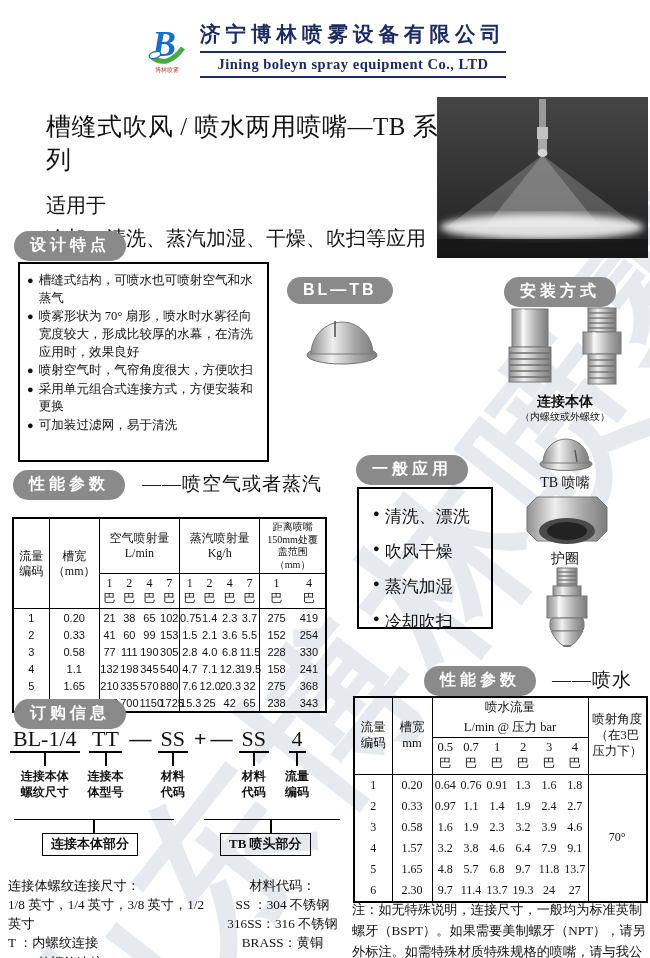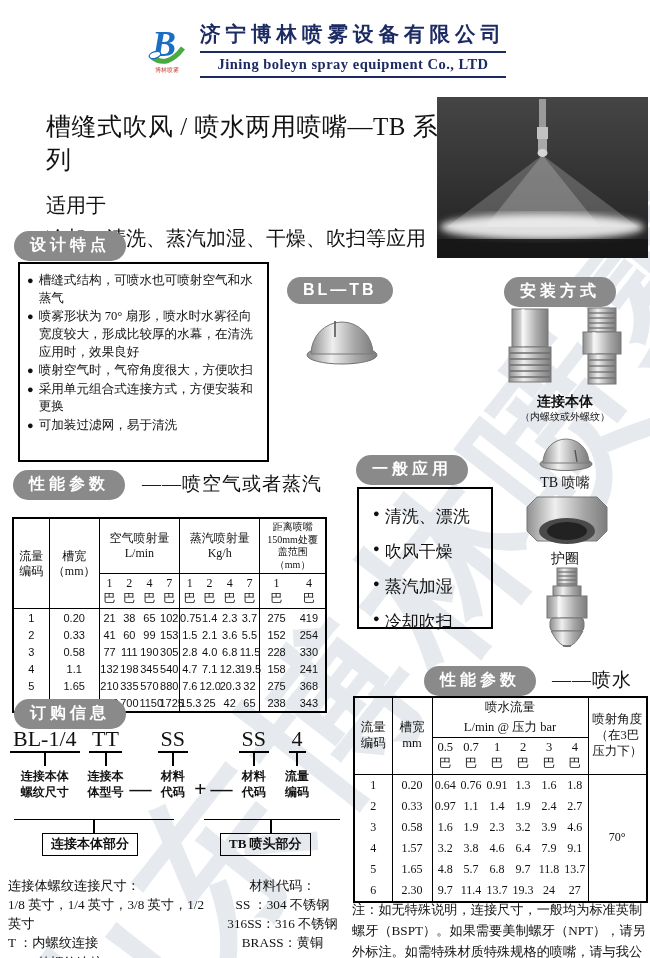--- a/index.html
+++ b/index.html
@@ -59,21 +59,21 @@
   #air-table tbody td{font-size:11px;font-family:"Liberation Sans",sans-serif;padding:2.5px 0;}
   #air-table thead th.cov{font-size:10px;}
   #water-table{left:353px;top:696px;width:293px;}
   #water-table tbody td{font-size:12px;padding:3px 0;}
   #water-table thead th{font-size:12.5px;}
   .angle-val{font-size:14px;vertical-align:middle;}
   
   .sub-big{font-size:19px;font-weight:normal;letter-spacing:1px;}
   
   #order-diagram{left:6px;top:727px;width:344px;height:150px;}
-  #order-row{display:flex;align-items:flex-end;}
+  #order-row{display:flex;align-items:flex-start;}
   .opart{display:flex;flex-direction:column;align-items:center;margin:0 4px;}
   .ocode{font-size:22px;line-height:1.05;border-bottom:2px solid #000;padding:0 3px 1px;}
   .otick{width:2px;height:13px;background:#000;}
   .olabel{font-size:12px;font-weight:bold;line-height:1.3;text-align:center;
           white-space:pre-line;margin-top:3px;}
   .osep{font-size:22px;line-height:1.05;margin:0 2px;font-weight:bold;}
   .ogap{width:8px;}
   .bkt-line{position:absolute;height:0;border-top:1.5px solid #000;}
   .bkt-tick{position:absolute;width:1.5px;height:14px;background:#000;}
   .group-box{position:absolute;border:1.5px solid #000;padding:1px 8px 2px;

